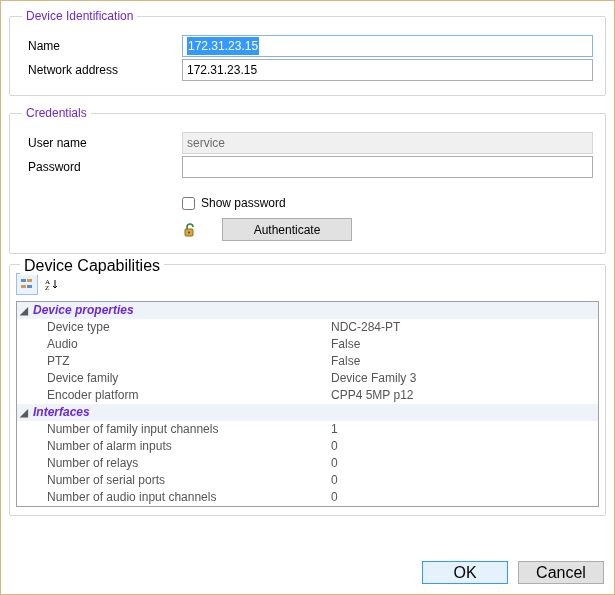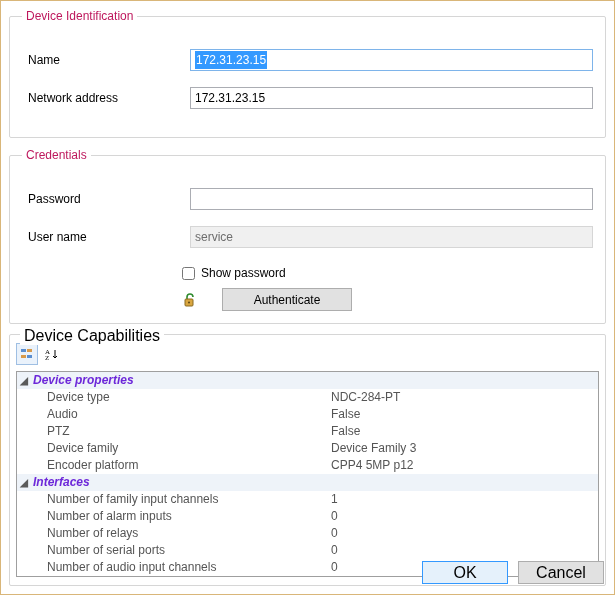--- a/index.html
+++ b/index.html
@@ -16,28 +16,27 @@
     position: relative;
   }
   fieldset {
     border: 1px solid #d6d6d6;
     border-radius: 2px;
     margin: 0 0 10px 0;
     padding: 10px 12px 12px 12px;
   }
   legend {
     font-size: 12px;
-    color: #be185d;
+    color: #6d28d9;
     padding: 0 4px;
   }
   .form-row {
     display: flex;
     align-items: center;
-    margin: 16px 0;
-    gap: 8px;
+    margin: 2px 0;
   }
   .form-label {
     width: 160px;
     padding-left: 6px;
     color: #000;
   }
   .form-input {
     flex: 1;
     height: 22px;
     border: 1px solid #abadb3;
@@ -197,26 +196,26 @@
   </div>
   <div class="form-row">
     <div class="form-label">Network address</div>
     <input class="form-input" type="text" value="172.31.23.15" style="">
   </div>
 </fieldset>
 
 <fieldset>
   <legend>Credentials</legend>
   <div class="form-row">
+    <div class="form-label">User name</div>
+    <input class="form-input input-disabled" type="text" disabled="" value="service" style="">
+  </div>
+  <div class="form-row">
     <div class="form-label">Password</div>
     <input class="form-input" type="password" value="" style="">
-  </div>
-  <div class="form-row">
-    <div class="form-label">User name</div>
-    <input class="form-input input-disabled" type="text" disabled="" value="service" style="">
   </div>
   <div class="checkbox-row">
     <input type="checkbox" style="">
     <span>Show password</span>
   </div>
   <div class="auth-row">
     <span class="lock-icon">
       <svg viewBox="0 0 16 16" width="16" height="16">
         <path d="M5 7 V5 a3 3 0 0 1 6 0" fill="none" stroke="#2e8b2e" stroke-width="1.6"></path>
         <rect x="3" y="7" width="8" height="7" rx="1" fill="#d9a640" stroke="#8a6a20"></rect>

